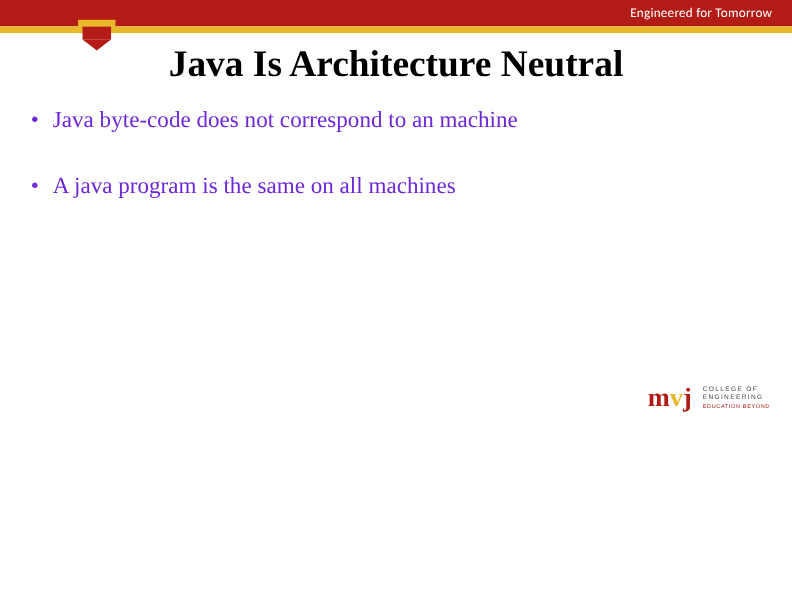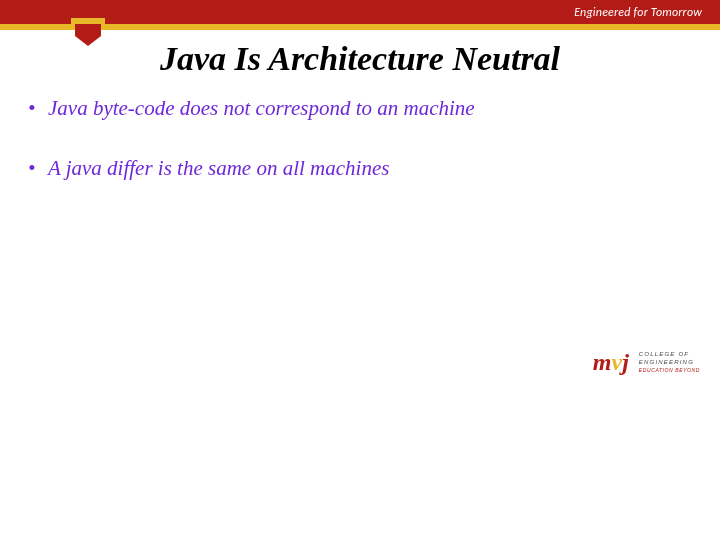--- a/index.html
+++ b/index.html
@@ -1,17 +1,17 @@
 <!DOCTYPE html>
 <html><head>
 <meta charset="utf-8">
 <style>
   * { margin: 0; padding: 0; box-sizing: border-box; }
   html, body { width: 720px; height: 540px; font-family: "Times New Roman", Times, serif; background: #fff; overflow: hidden; }
-  .slide { position: relative; width: 720px; height: 388px; background: #fff; font-style: italic; }
+  .slide { position: relative; width: 720px; height: 388px; background: #fff; }
   .topbar { position: absolute; top: 0; left: 0; width: 720px; height: 24px; background: #b31b17; }
   .goldbar { position: absolute; top: 24px; left: 0; width: 720px; height: 6px; background: #e9b828; }
   .tagline { position: absolute; top: 0; right: 18px; height: 24px; line-height: 24px; color: #fff; font-family: Calibri, Arial, sans-serif; font-size: 12px; letter-spacing: 0.2px; }
   .notch { position: absolute; top: 24px; left: 75px; width: 26px; height: 22px; }
   .notch::before { content: ""; position: absolute; top: 0; left: 0; width: 26px; height: 12px; background: #b31b17; }
   .notch::after { content: ""; position: absolute; top: 12px; left: 0; width: 0; height: 0; border-left: 13px solid transparent; border-right: 13px solid transparent; border-top: 10px solid #b31b17; }
   .notch .gold { position: absolute; top: -6px; left: -4px; width: 34px; height: 6px; background: #e9b828; }
   .title { position: absolute; top: 40px; left: 0; width: 720px; text-align: center; color: #000000; font-weight: bold; font-size: 34px; }
   .content { position: absolute; top: 96px; left: 22px; width: 676px; color: #6d28d9; font-size: 21px; line-height: 1.22; }
   .content ul { list-style: none; }
@@ -32,21 +32,21 @@
   <div class="tagline">Engineered for Tomorrow</div>
   <div class="notch">
       <div class="gold"></div>
     </div>
 
   <div class="title">Java Is Architecture Neutral</div>
 
   <div class="content">
     <ul>
       <li>Java byte-code does not correspond to an machine</li>
-      <li>A java differ is the same on all machines</li>
+      <li>A java program is the same on all machines</li>
     </ul>
   </div>
 
   <div class="logo">
     <span class="logo-mark">
       <span>m</span><span class="v">v</span><span>j</span>
     </span>
     <span class="logo-text">
       <span>COLLEGE OF</span>
       <span>ENGINEERING</span>

